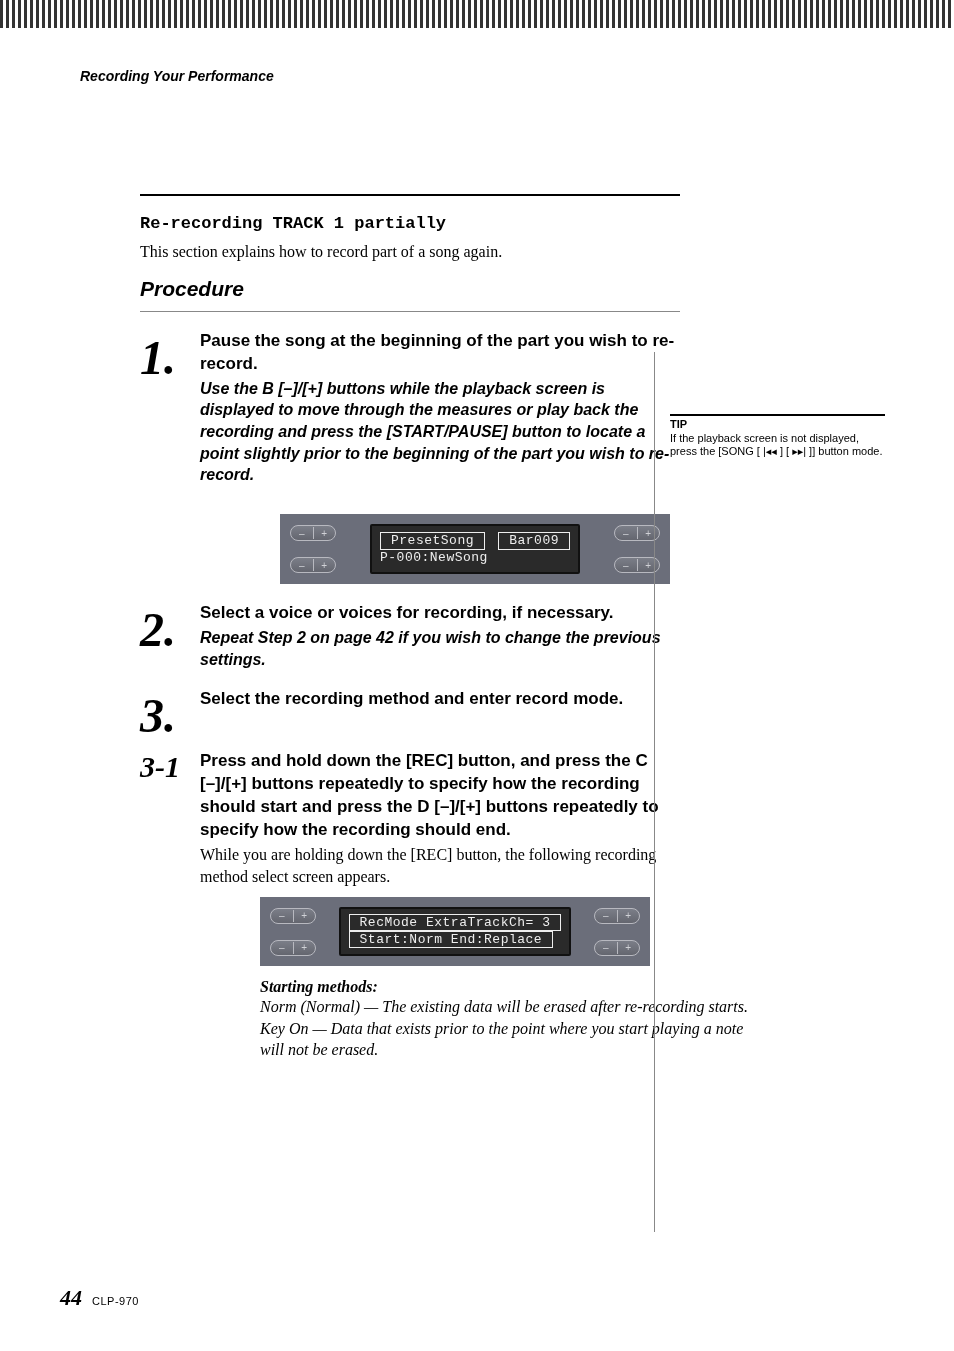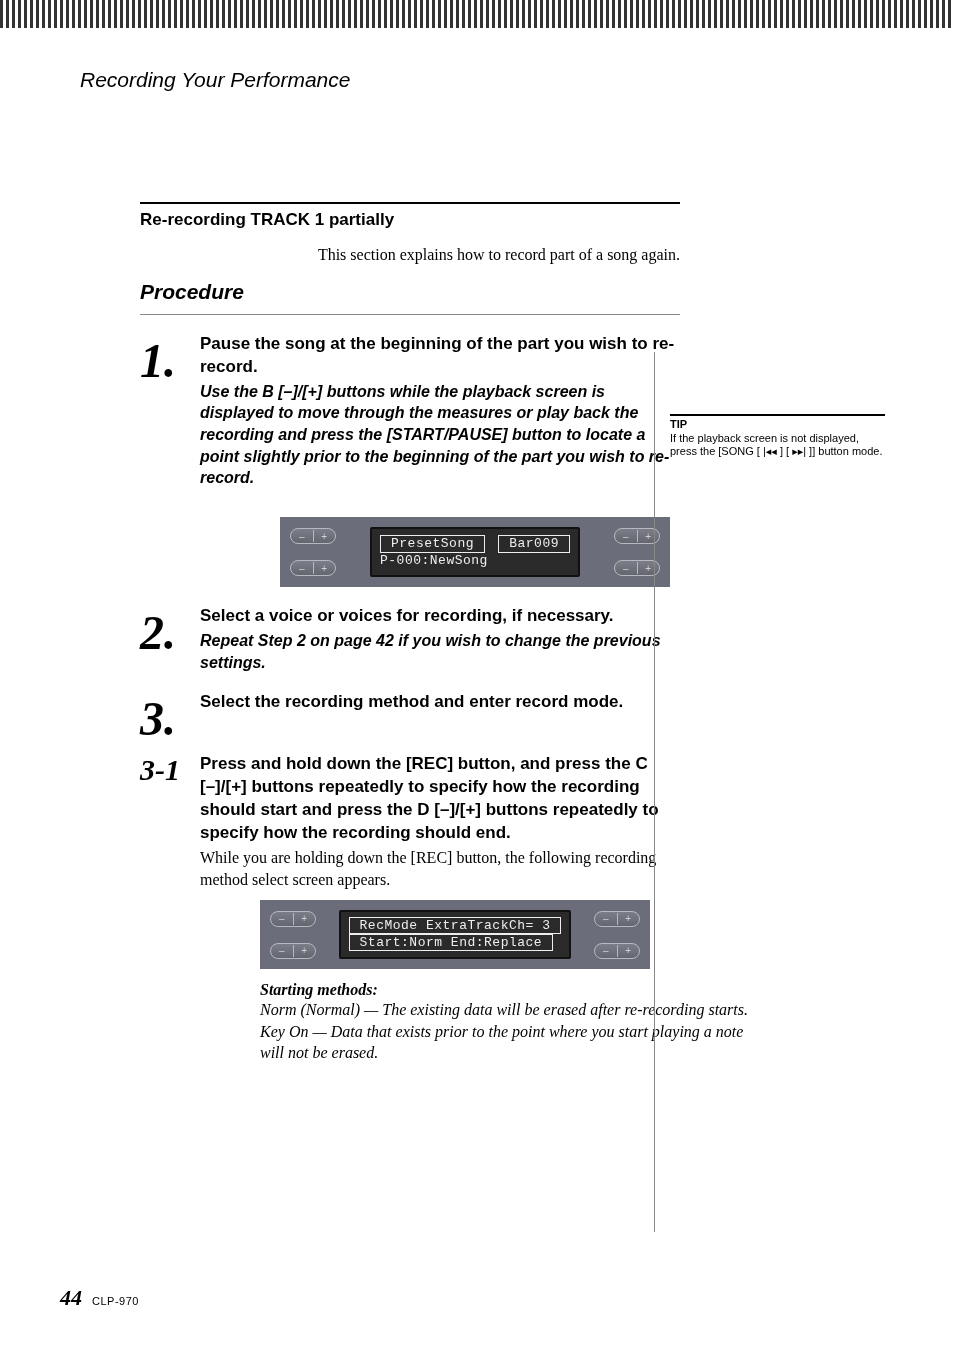--- a/index.html
+++ b/index.html
@@ -16,41 +16,40 @@
     background: repeating-linear-gradient(to right,
       #333 0px, #333 3px, #fff 3px, #fff 6px);
   }
   .page {
     padding: 40px 80px 40px 80px;
     position: relative;
     min-height: 1323px;
   }
   .header-title {
     font-family: "Helvetica Neue", Arial, sans-serif;
-    font-weight: normal;
-    font-style: italic;
-    font-size: 21px;
+    font-weight: bold;
+    font-style: italic;
+    font-size: 14px;
     margin-bottom: 110px;
   }
   .content-col {
     width: 540px;
     margin-left: 60px;
   }
   .section-title {
-    font-family: Liberation Sans, sans-serif;
+    font-family: Liberation Mono, monospace;
     font-weight: bold;
     font-size: 17px;
     border-top: 2px solid #000;
-    padding-top: 6px;
-    margin-bottom: 16px;
+    padding-top: 18px;
+    margin-bottom: 10px;
   }
   .intro {
     font-size: 16px;
     margin-bottom: 16px;
-    text-align: right;
   }
   .procedure-label {
     font-family: "Helvetica Neue", Arial, sans-serif;
     font-weight: bold;
     font-style: italic;
     font-size: 21px;
     margin-bottom: 6px;
     border-bottom: 1px solid #888;
     padding-bottom: 10px;
     width: 540px;

